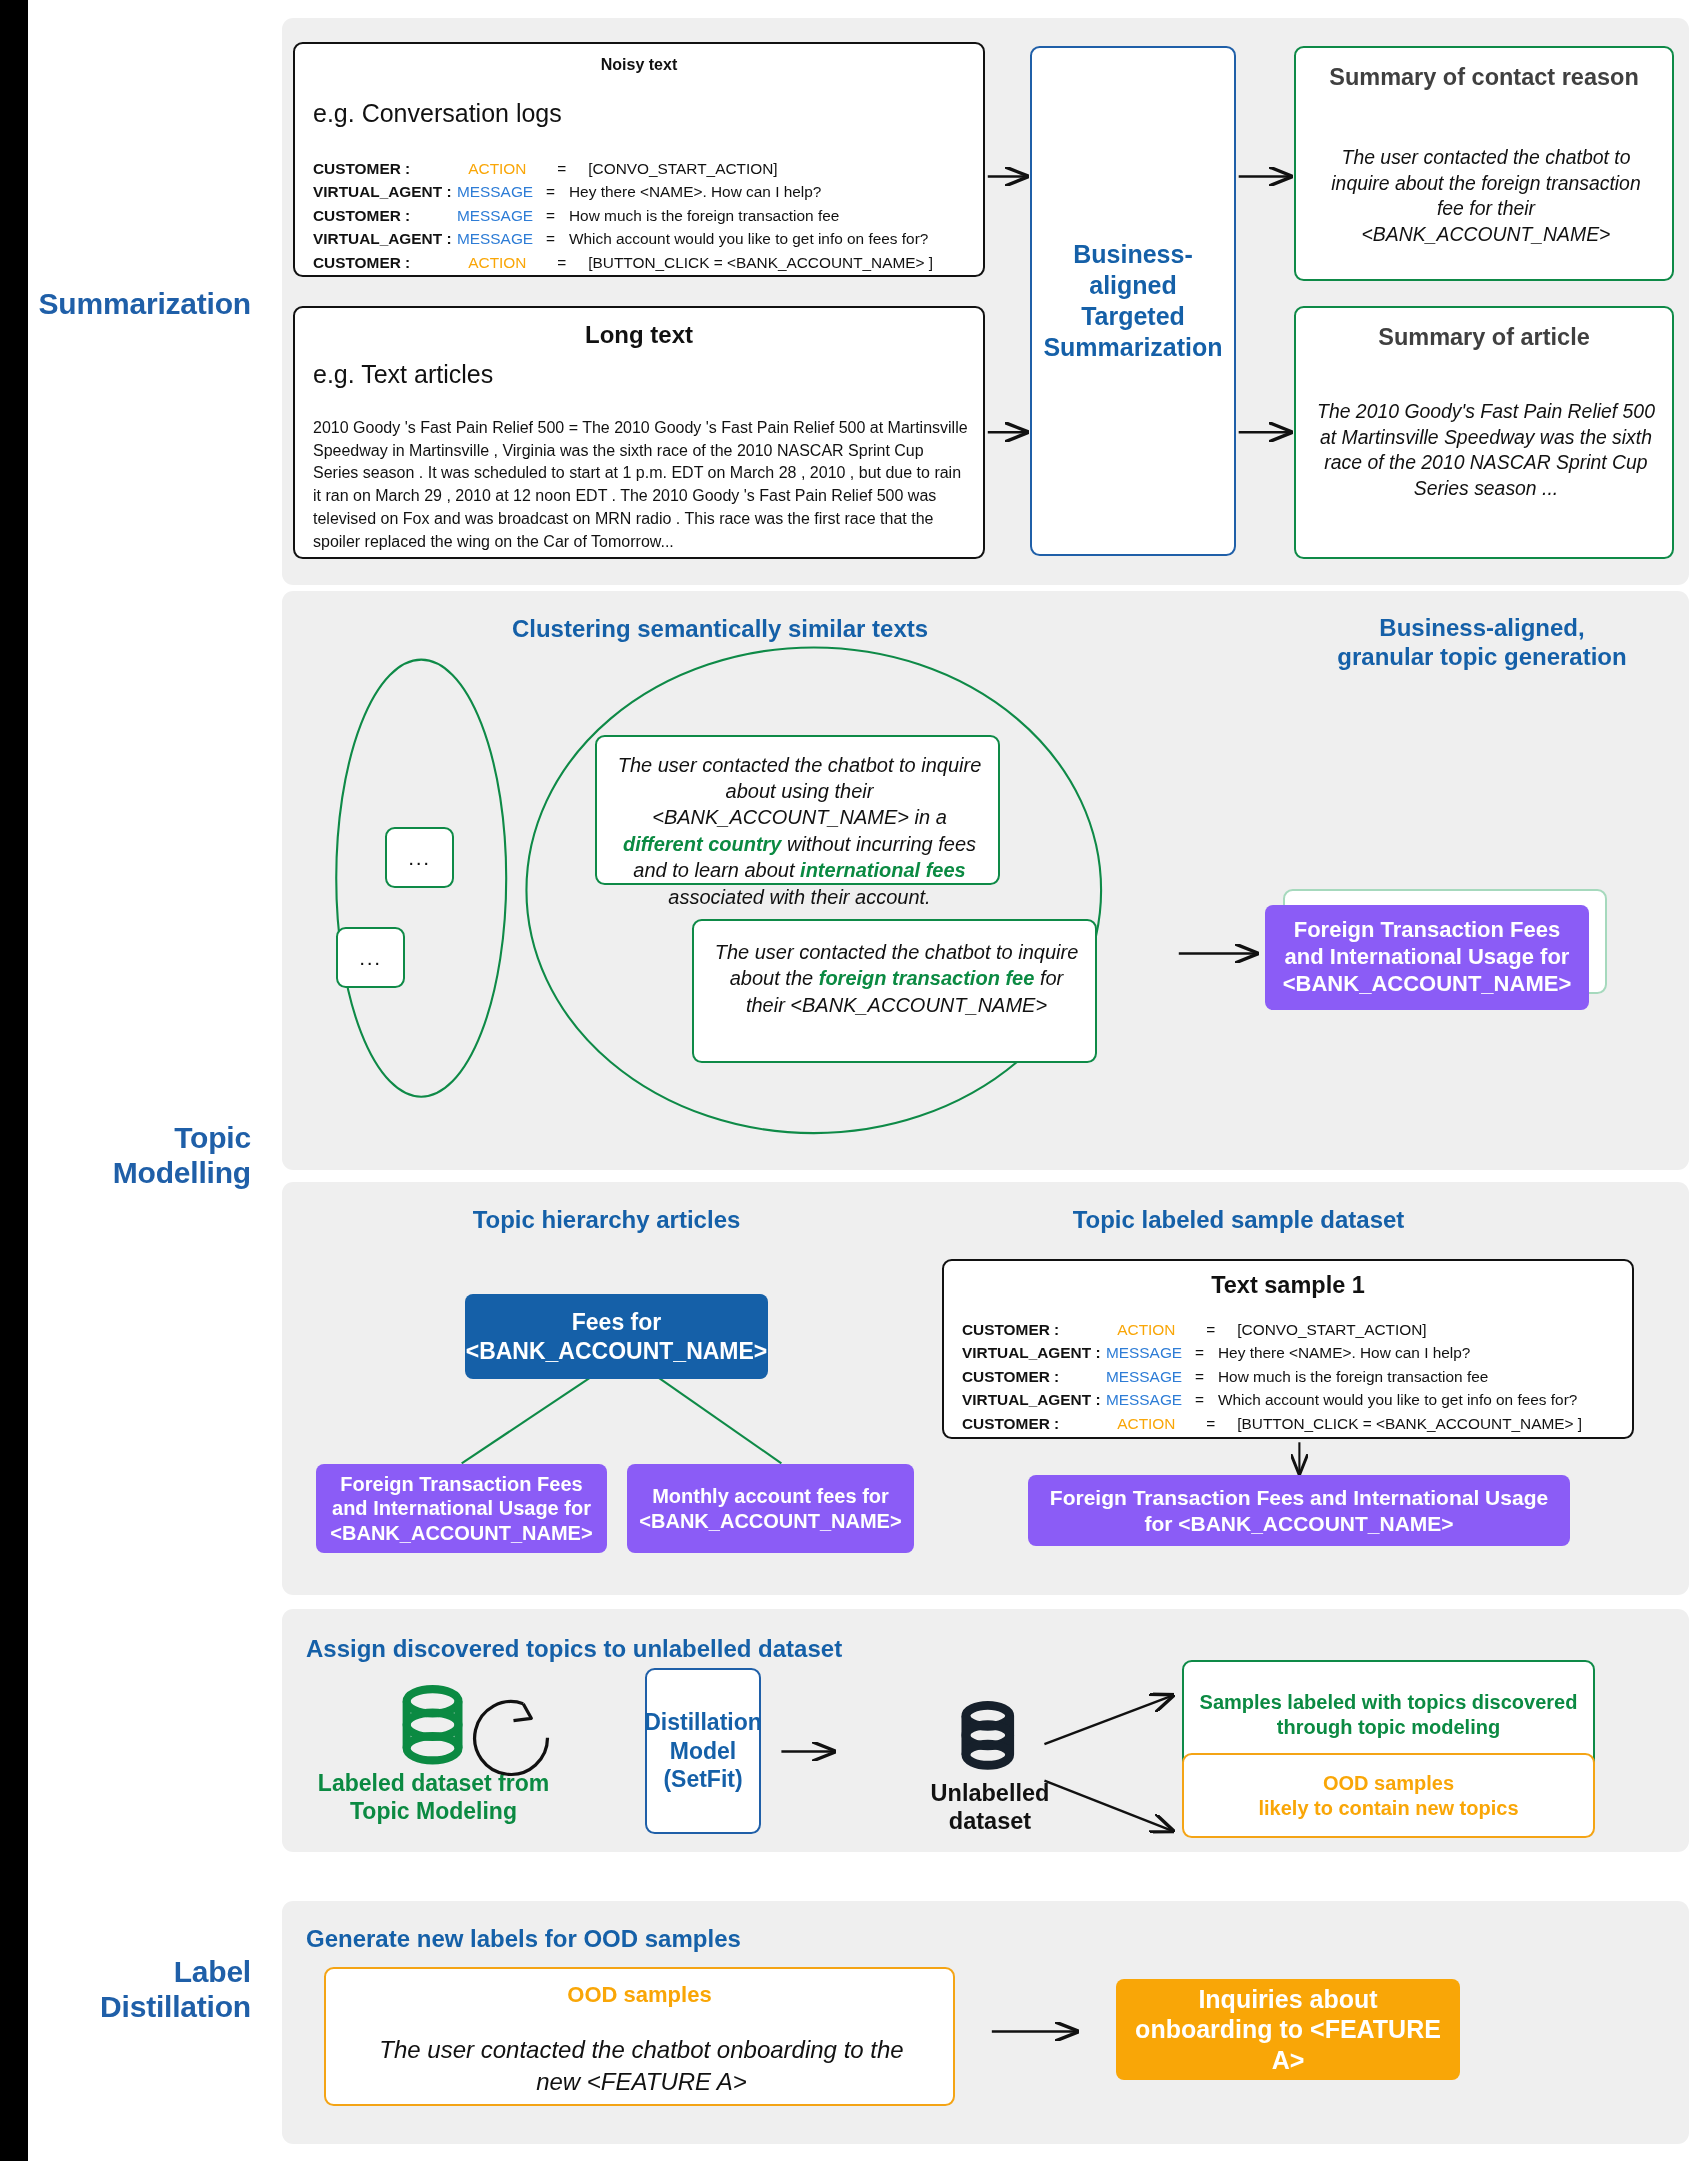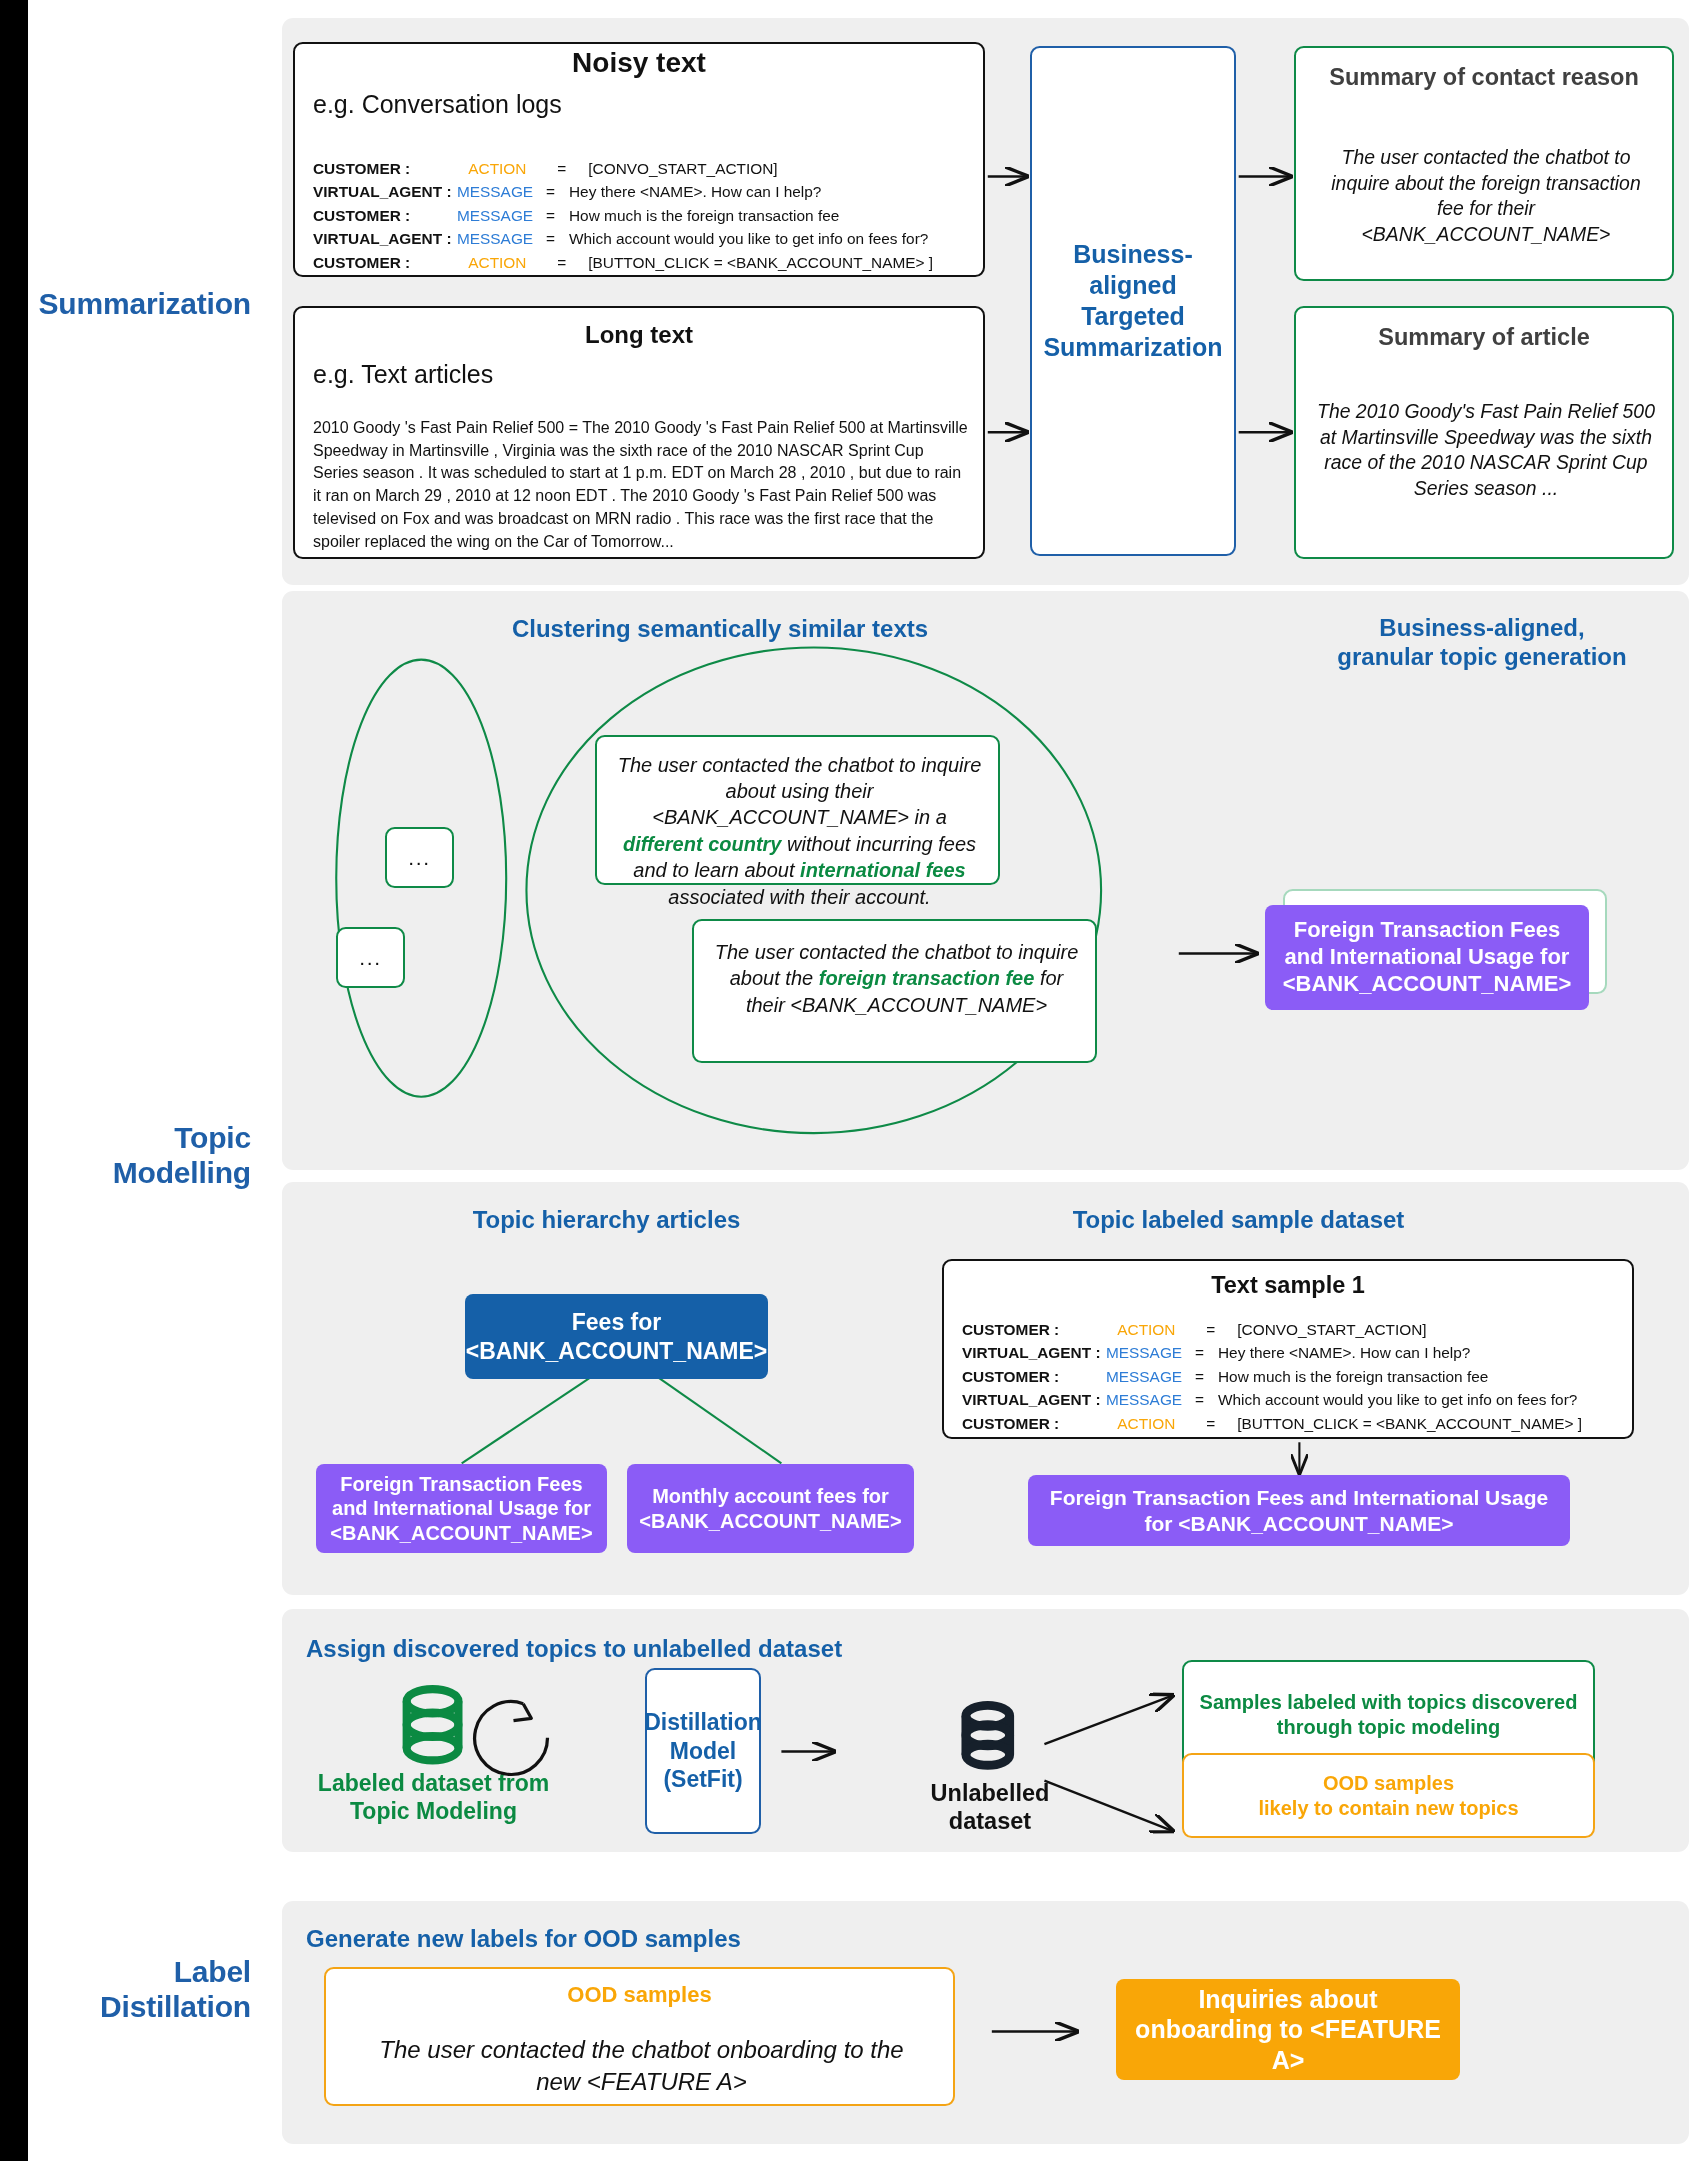--- a/index.html
+++ b/index.html
@@ -72,22 +72,22 @@
 
   <div class="seclabel" style="left:32px;top:287px;width:219px;">Summarization</div>
 
   <div class="seclabel" style="left:32px;top:1955px;width:219px;">Label<br>Distillation</div>
 
   <div class="seclabel" style="left:32px;top:1121px;width:219px;">Topic<br>Modelling</div>
 
   <div class="panel" style="left:282px;top:18px;width:1407px;height:567px;"></div>
 
   <div class="box black" style="left:293px;top:42px;width:692px;height:235px;">
-    <div class="boxtitle title-black" style="font-size:28px;margin-top:3px;">Noisy text</div>
-    <div class="plain" style="left:18px;top:46px;font-size:25px;">e.g. Conversation logs</div>
+    <div class="boxtitle title-black" style="font-size:16px;margin-top:12px;">Noisy text</div>
+    <div class="plain" style="left:18px;top:55px;font-size:25px;">e.g. Conversation logs</div>
     <div class="convo" style="left:18px;top:113px;">
         <div class="row">
           <span class="spk">CUSTOMER :</span>
           <span class="typ t-action" style="padding-left: 11.3px;">ACTION</span>
           <span class="eq">=</span>
           <span class="val" style="padding-left: 8px;">[CONVO_START_ACTION]</span>
         </div>
         <div class="row">
           <span class="spk">VIRTUAL_AGENT :</span>
           <span class="typ t-message">MESSAGE</span>

